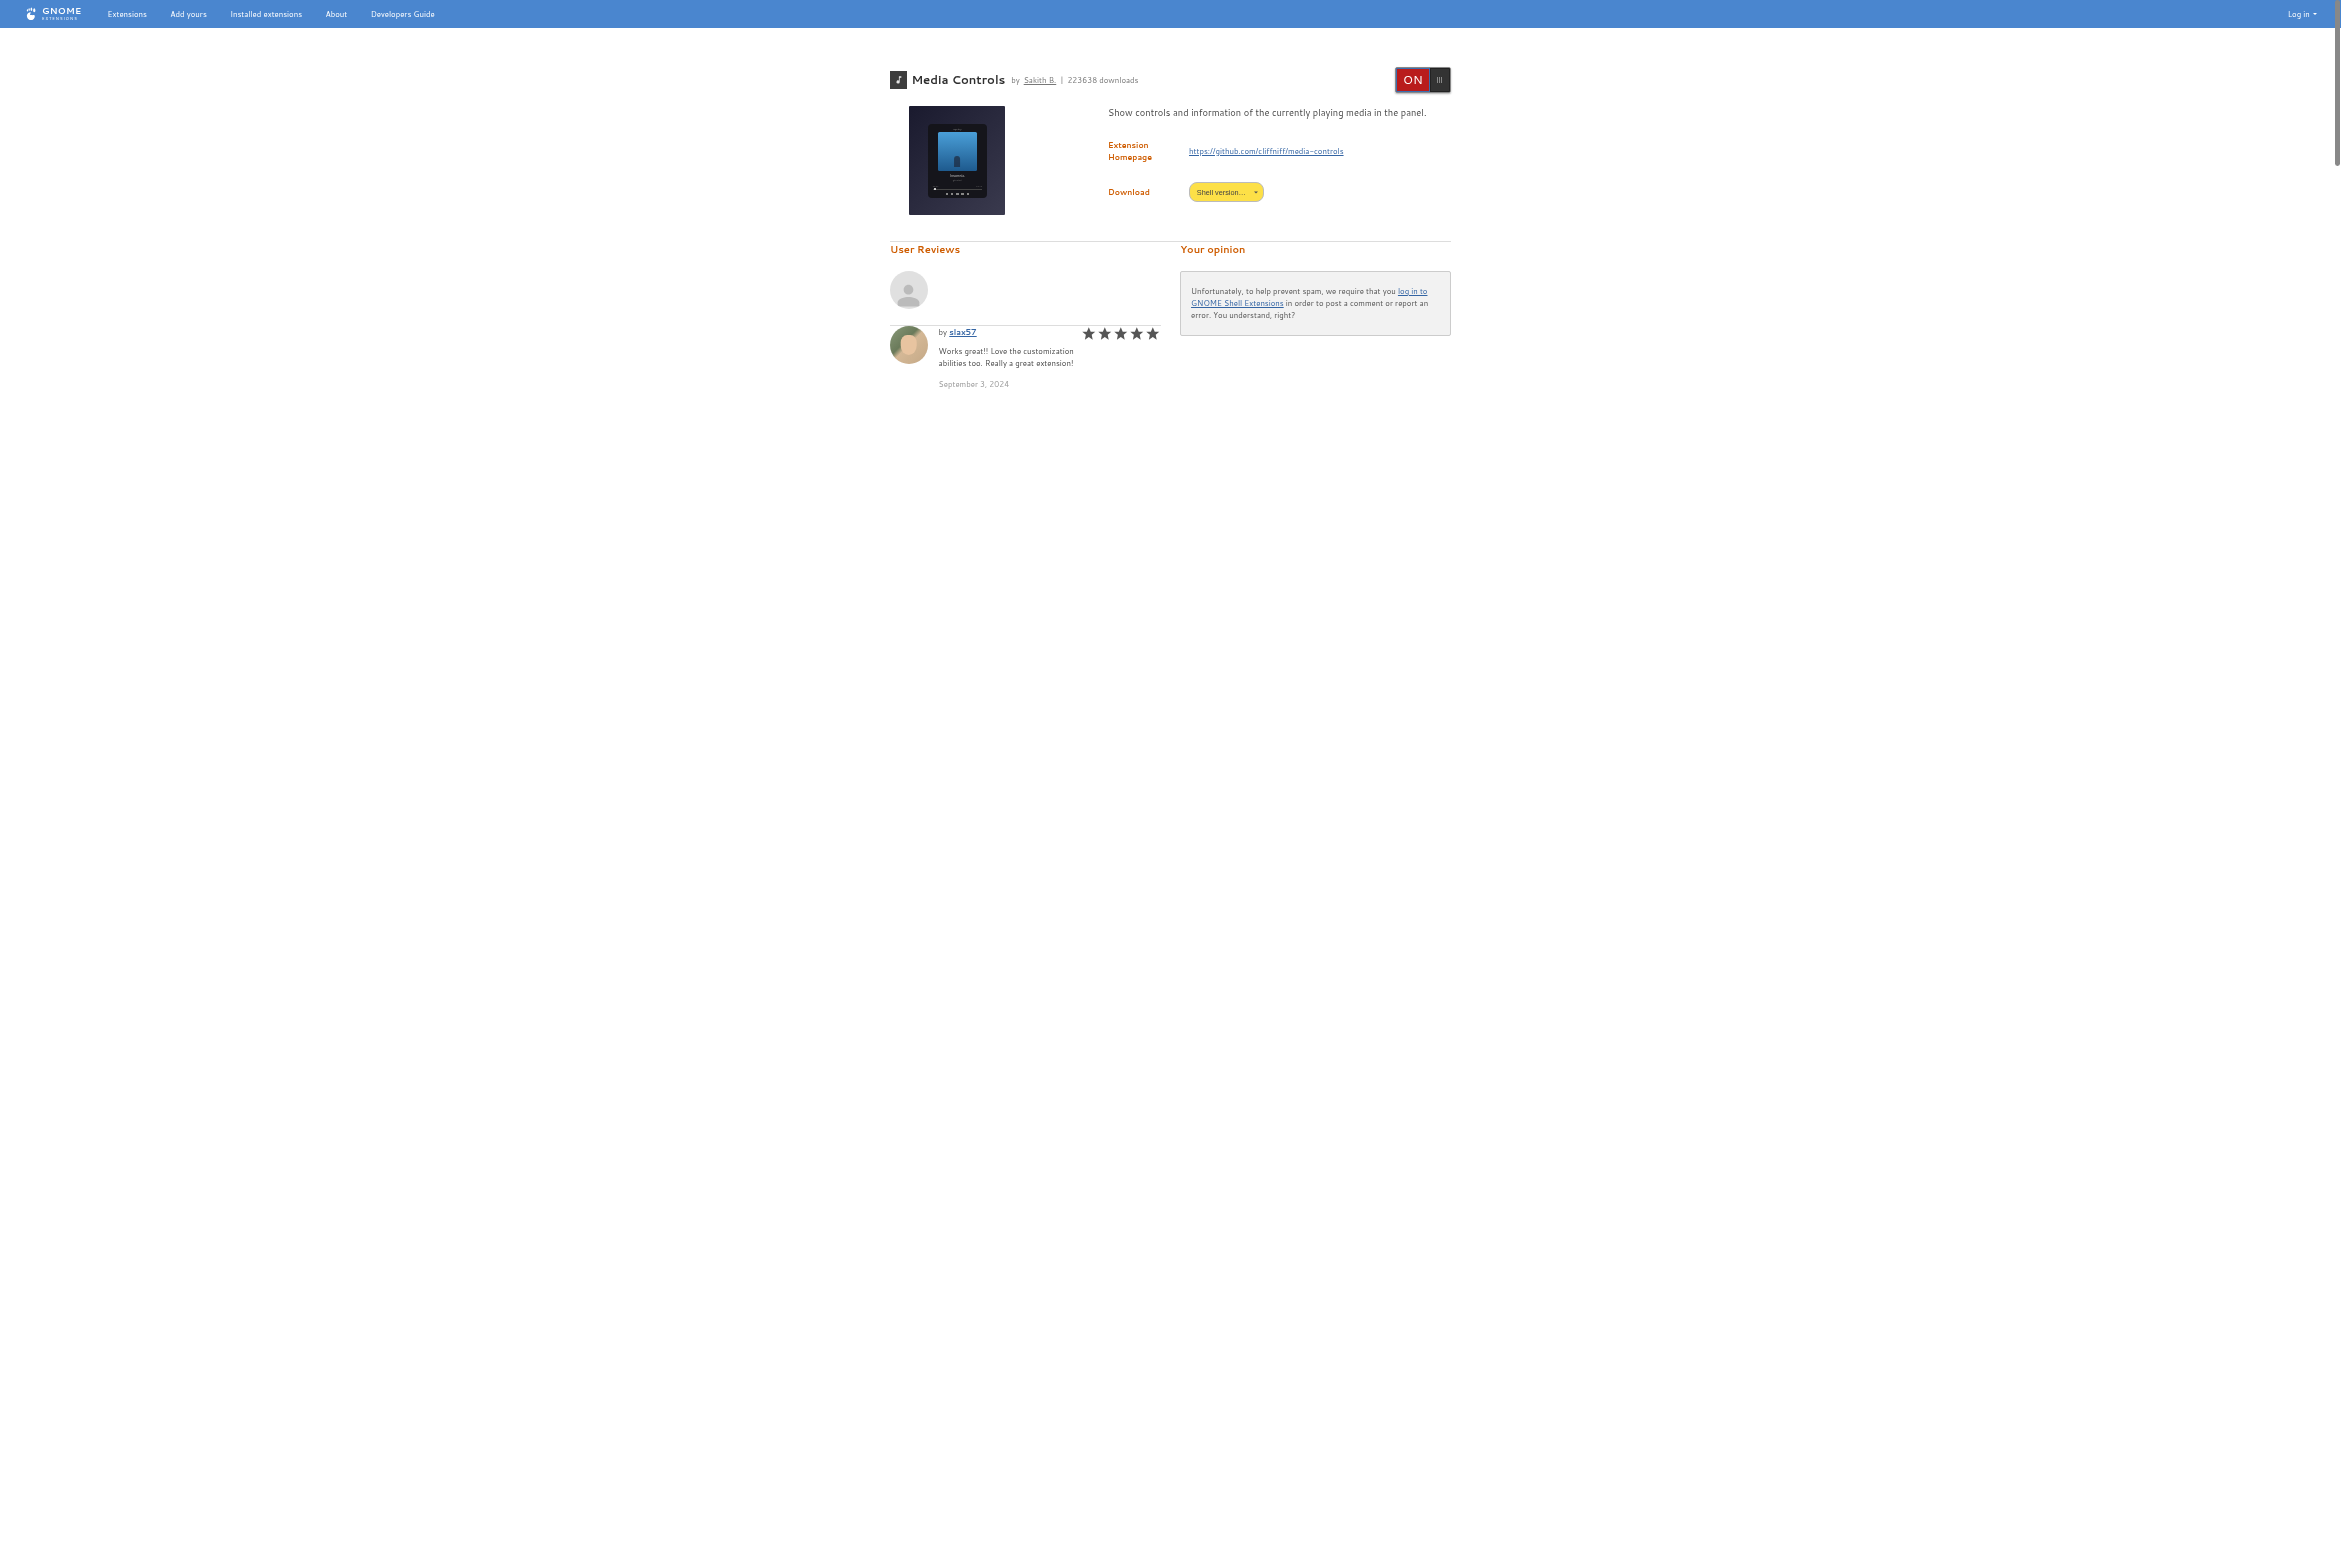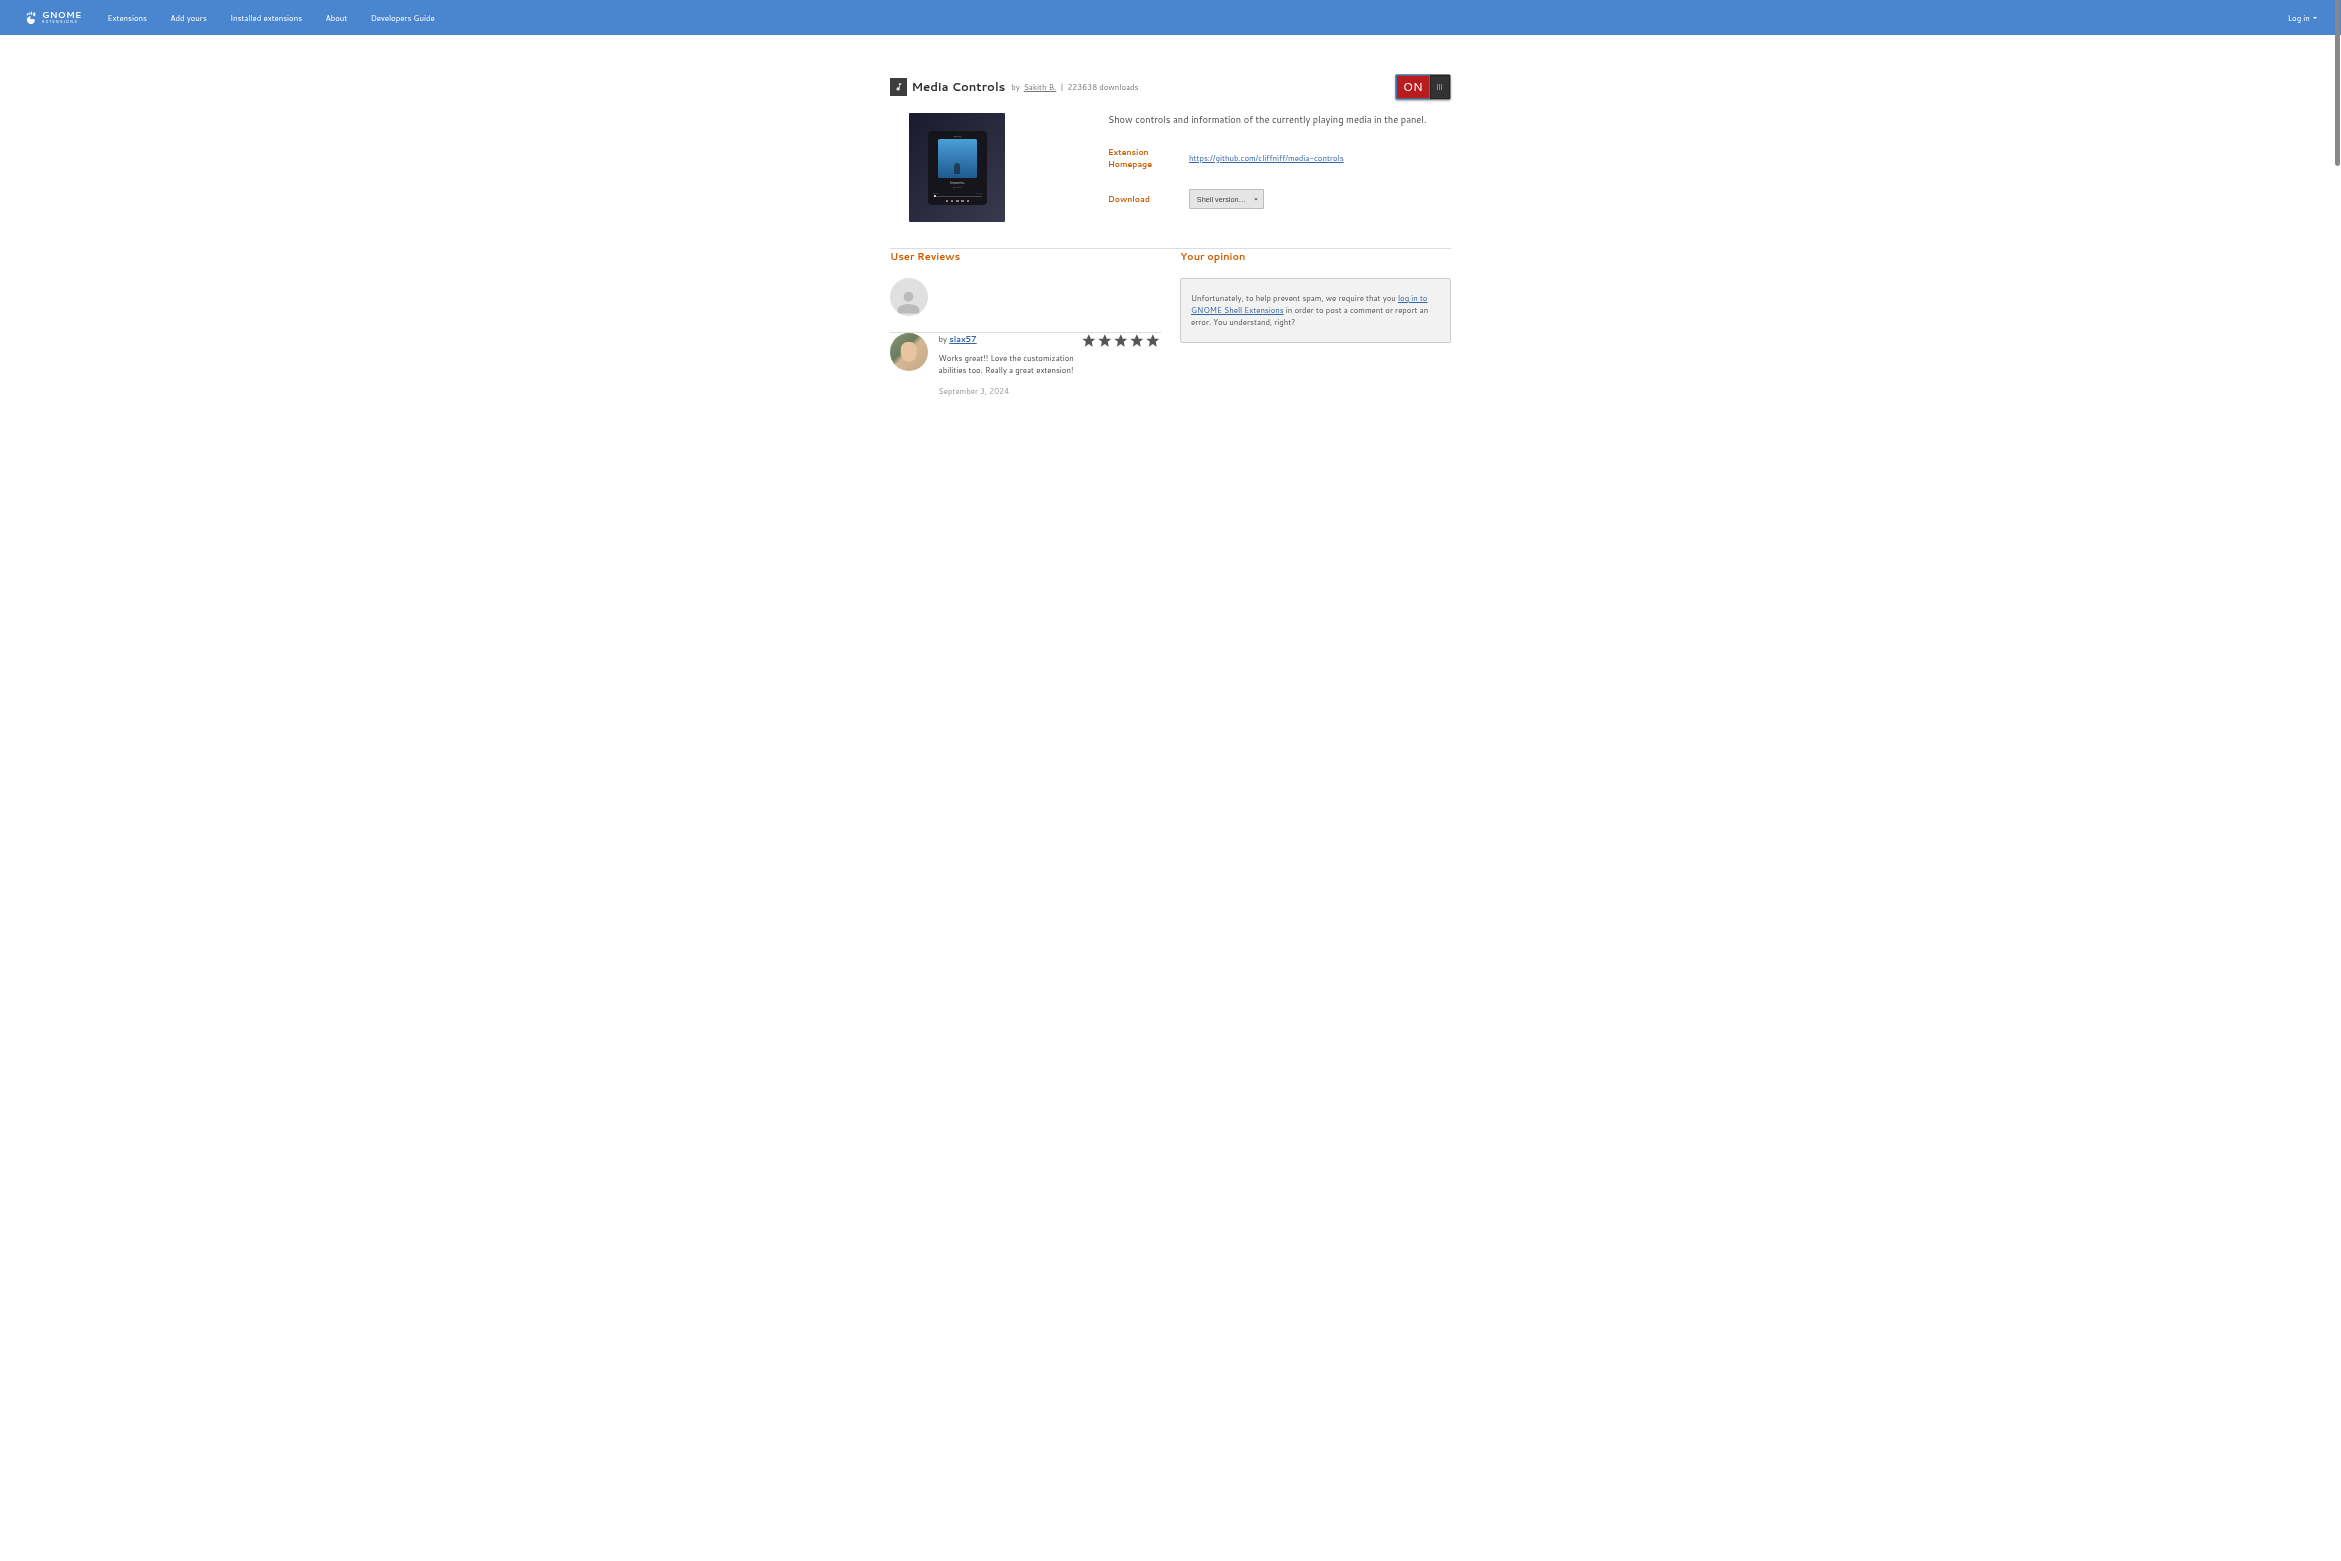--- a/index.html
+++ b/index.html
@@ -1,18 +1,18 @@
 <!DOCTYPE html>
 <html style="font-size:7.8px"><head>
   <meta charset="utf-8">
   <style>
     * { margin: 0; padding: 0; box-sizing: border-box; }
     body { font-family: -apple-system, BlinkMacSystemFont, "Segoe UI", Cantarell, sans-serif; background: #fff; color: #2e3436; }
     
-    .navbar { background: #4a86cf; height: 35px; display: flex; align-items: center; padding: 0 24.4px; justify-content: space-between; }
+    .navbar { background: #4a86cf; height: 28px; display: flex; align-items: center; padding: 0 24.4px; justify-content: space-between; }
     .navbar-logo { display: flex; align-items: center; color: #fff; margin-right: 14.6px; }
     .navbar-logo svg { width: 13.7px; height: 13.7px; fill: #fff; margin-right: 3.9px; }
     .navbar-logo-text { display: flex; flex-direction: column; line-height: 1; }
     .navbar-logo-title { font-weight: bold; font-size: 8.8px; letter-spacing: 0.2px; }
     .navbar-logo-sub { font-size: 3.9px; letter-spacing: 1px; margin-top: 0.5px; }
     .navbar-nav { display: flex; flex: 1; }
     .navbar-nav a { color: #fff; text-decoration: none; padding: 0 11.7px; font-size: 7.8px; }
     .navbar-right { margin-left: auto; }
     .navbar-right a { color: #fff; text-decoration: none; font-size: 7.8px; display: flex; align-items: center; gap: 2.9px; }
     .caret { width: 0; height: 0; border-left: 2px solid transparent; border-right: 2px solid transparent; border-top: 2.4px solid #fff; }
@@ -46,21 +46,21 @@
     .screenshot-bar { height:1px; background:#444; margin:1px 2px; position:relative; }
     .screenshot-bar::after { content:''; position:absolute; left:2%; top:-1px; width:2.4px; height:2.4px; background:#fff; border-radius:50%; }
     .screenshot-ctrl { display:flex; justify-content:center; gap:2.9px; margin-top:2.9px; }
     .screenshot-ctrl span { width:2.4px; height:2.4px; background:#888; }
     
     .ext-details { flex: 1; padding-left: 88px; }
     .ext-desc { font-size: 9.3px; color: #4a4a4a; margin-bottom: 19.5px; }
     .ext-row { display: flex; align-items: center; margin-bottom: 19.5px; }
     .ext-row-label { color: #ce5c00; font-weight: 600; font-size: 7.8px; width: 81px; }
     .ext-link { color: #3465a4; text-decoration: underline; font-size: 7.8px; }
-    .ext-select { border: 0.5px solid #bbb; border-radius: 1px; padding: 4.4px 16.6px 4.4px 6.8px; font-size: 7.3px; color: #444; background: #e5e5e5; appearance: none; position: relative; }
+    .ext-select { border: 0.5px solid #bbb; border-radius: 8px; padding: 4.4px 16.6px 4.4px 6.8px; font-size: 7.3px; color: #444; background: #fde047; appearance: none; position: relative; }
     .select-wrap { position: relative; display: inline-block; }
     .select-wrap::after { content: ''; position: absolute; right: 5.9px; top: 50%; transform: translateY(-30%); width: 0; height: 0; border-left: 2.4px solid transparent; border-right: 2.4px solid transparent; border-top: 2.9px solid #555; pointer-events: none; }
     
     .reviews-section { display: flex; gap: 19.5px; }
     .reviews-col { flex: 1; }
     .opinion-col { flex: 1; }
     .section-heading { color: #ce5c00; font-weight: 600; font-size: 9.8px; margin-bottom: 14.6px; }
     
     .review { display: flex; gap: 10.7px; padding-bottom: 16.6px; }
     .review-sep { border-top: 0.5px solid #ddd; padding-top: 0; }

